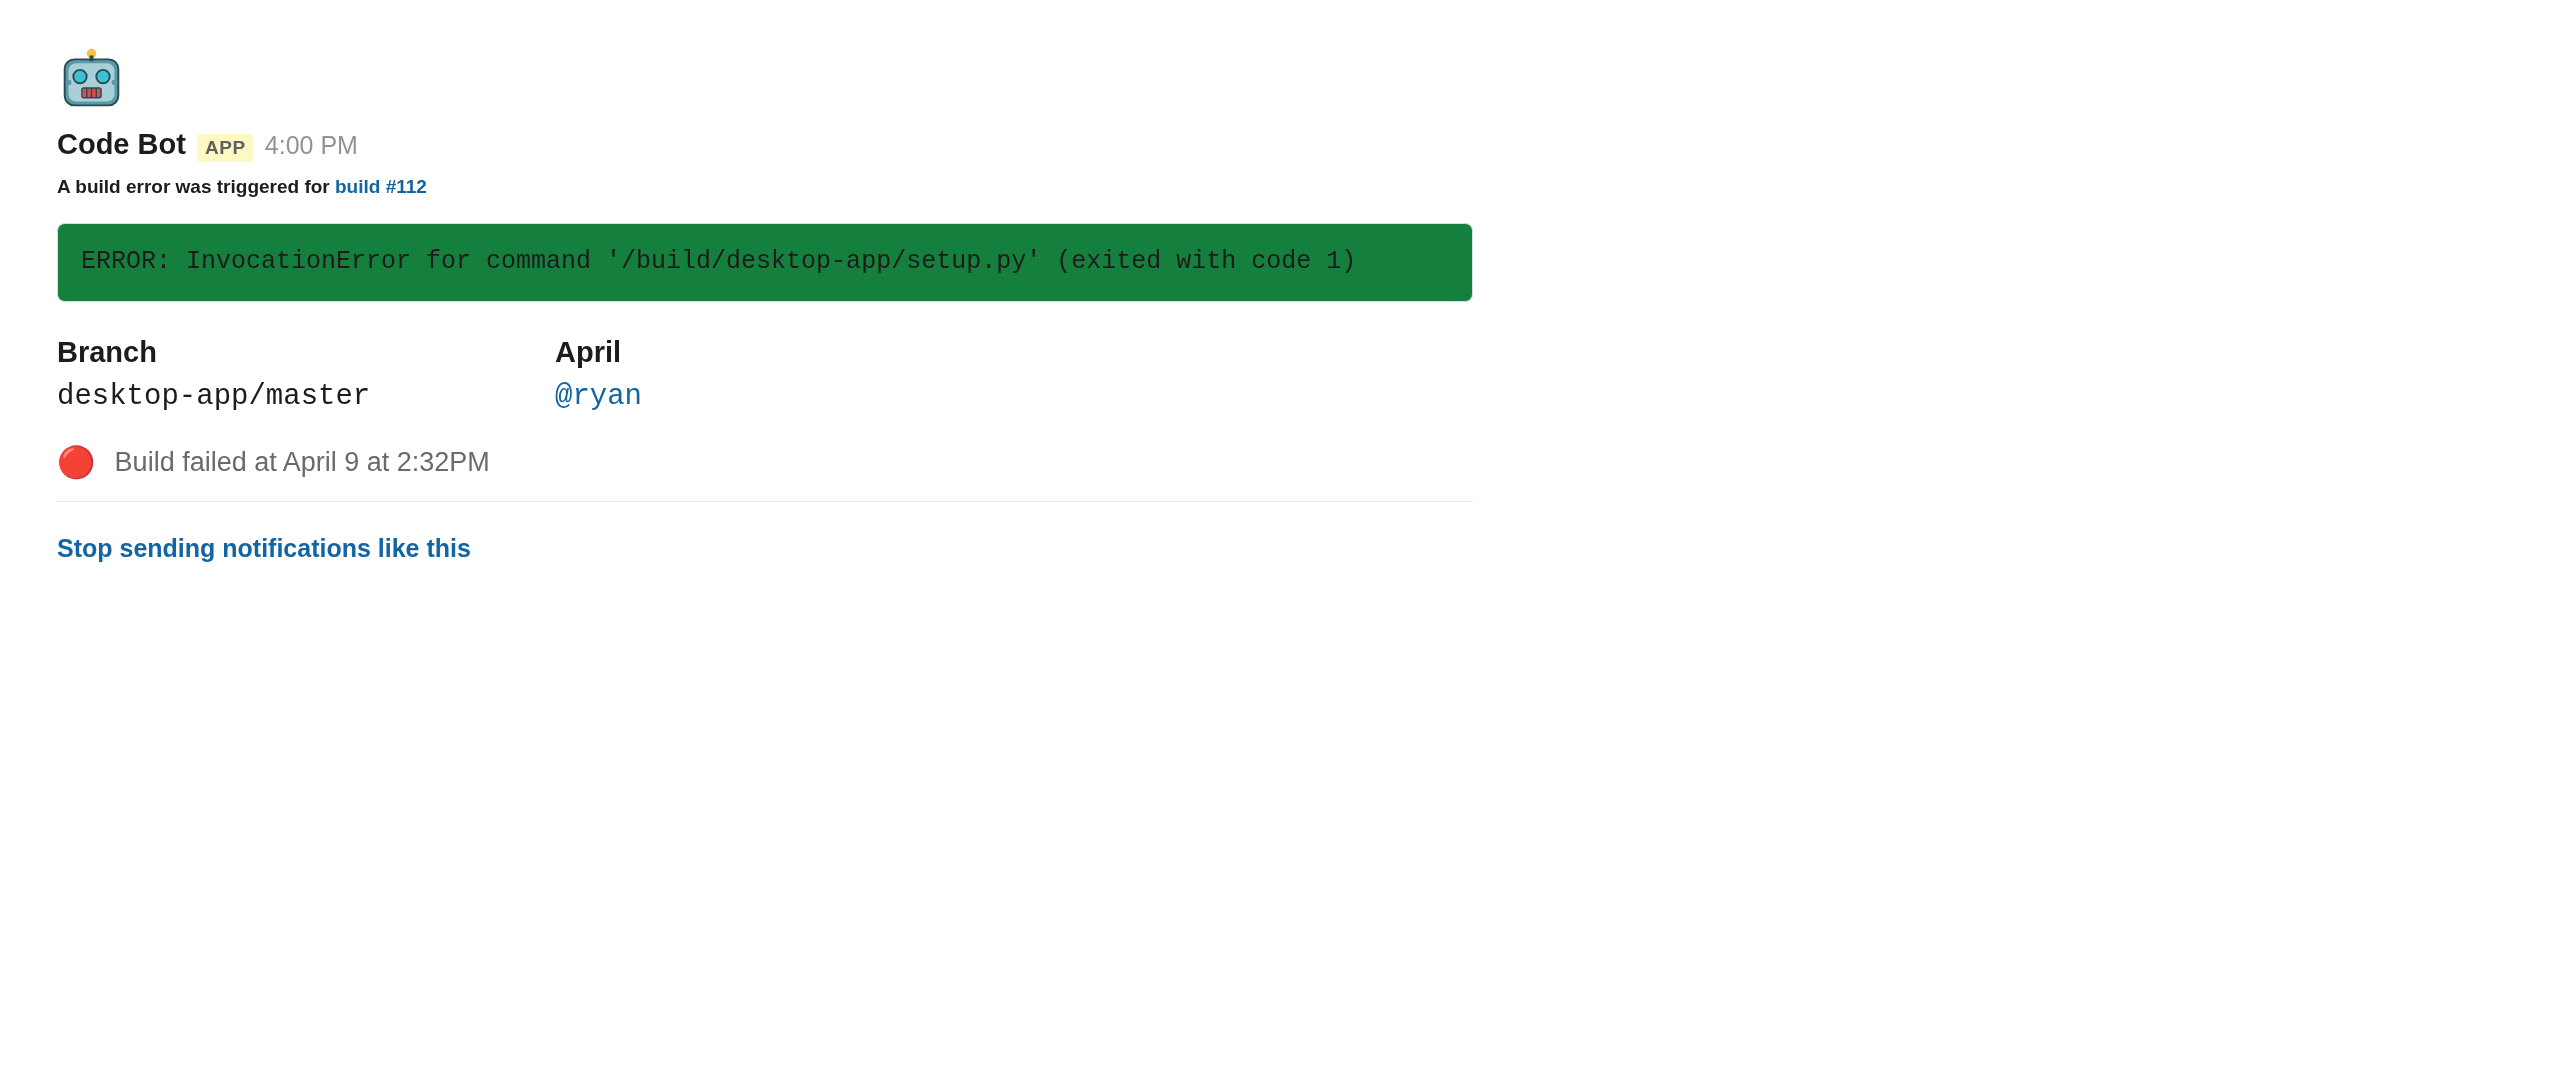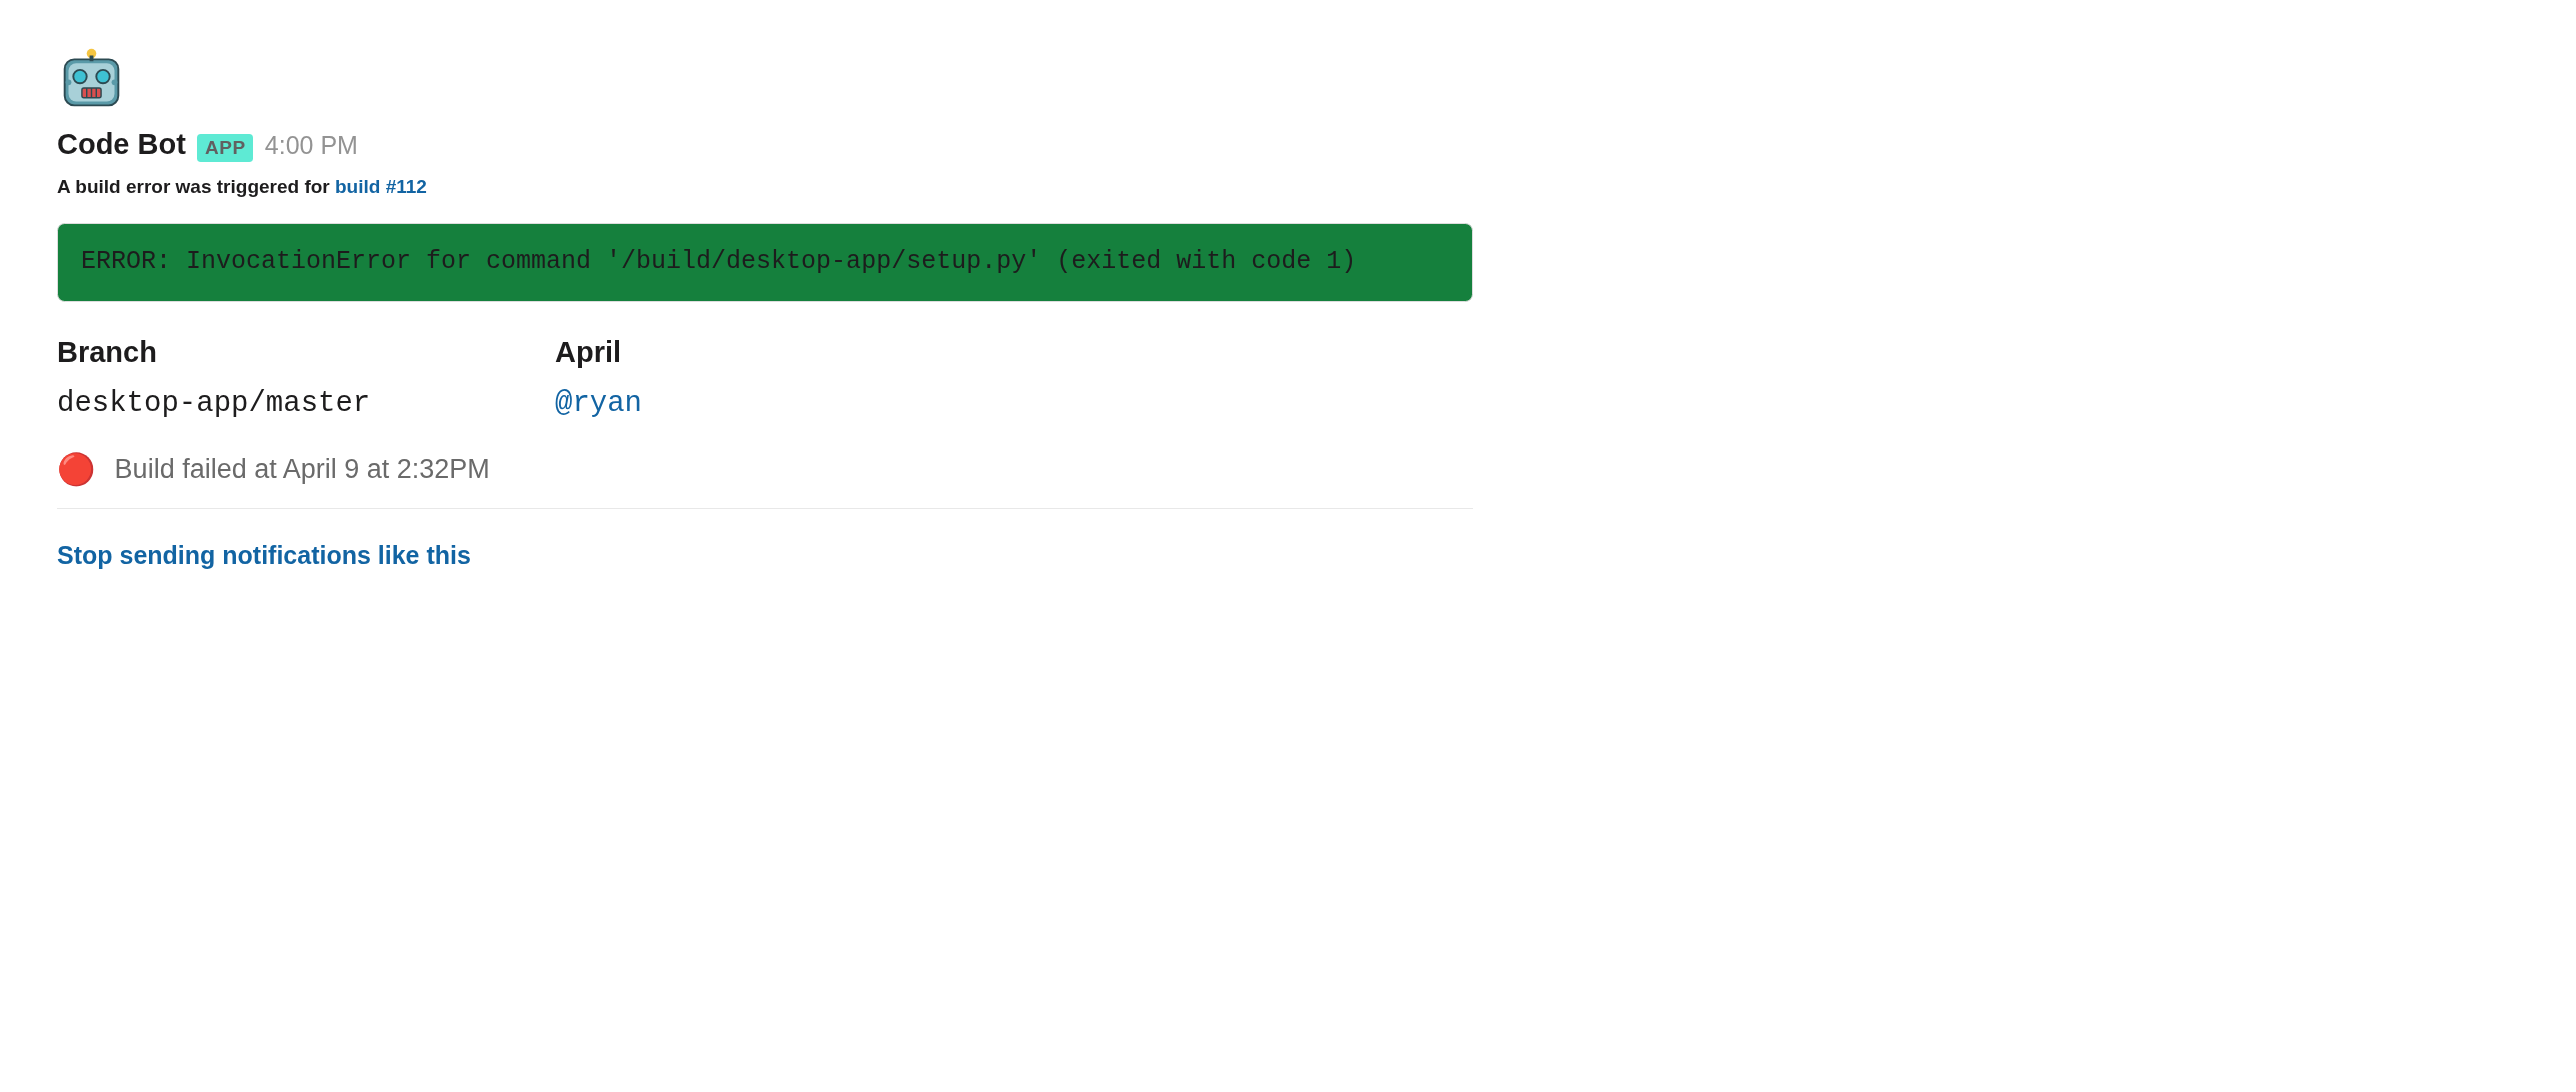--- a/index.html
+++ b/index.html
@@ -35,21 +35,21 @@
       align-items: baseline;
       gap: 11.5px;
       margin-bottom: 11.5px;
     }
     .sender-name {
       font-weight: 900;
       font-size: 29px;
       color: #1d1c1d;
     }
     .app-badge {
-      background: #5eead4;
+      background: #fef9c3;
       color: #616061;
       font-size: 19px;
       font-weight: 700;
       padding: 2.9px 7.7px;
       border-radius: 3.8px;
       letter-spacing: 0.5px;
     }
     .timestamp {
       color: #939393;
       font-size: 25px;
@@ -85,21 +85,21 @@
       gap: 77px;
       margin-bottom: 34px;
     }
     .field {
       min-width: 421px;
     }
     .field-title {
       font-weight: 700;
       font-size: 29px;
       color: #1d1c1d;
-      margin-bottom: 18px;
+      margin-bottom: 11px;
     }
     .field-value {
       font-size: 29px;
       color: #1d1c1d;
       font-family: Liberation Mono, monospace;
     }
     .status-line {
       display: flex;
       align-items: center;
       gap: 19px;

